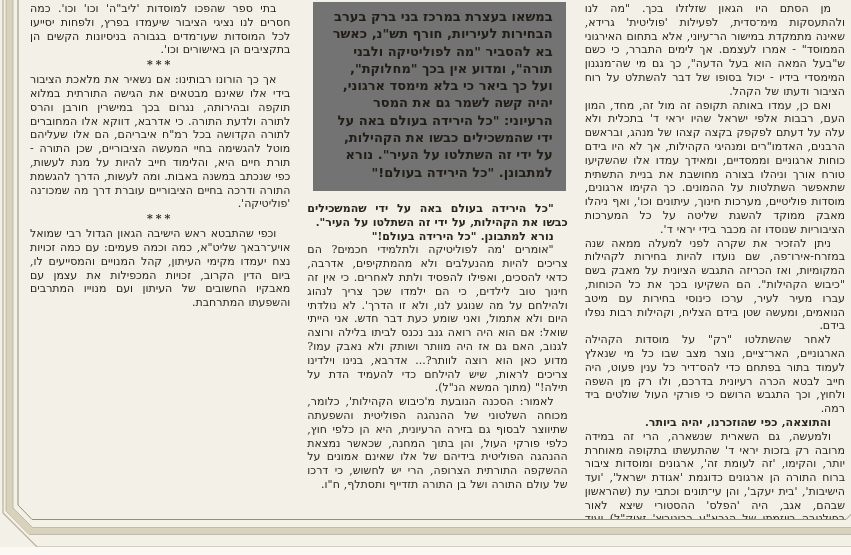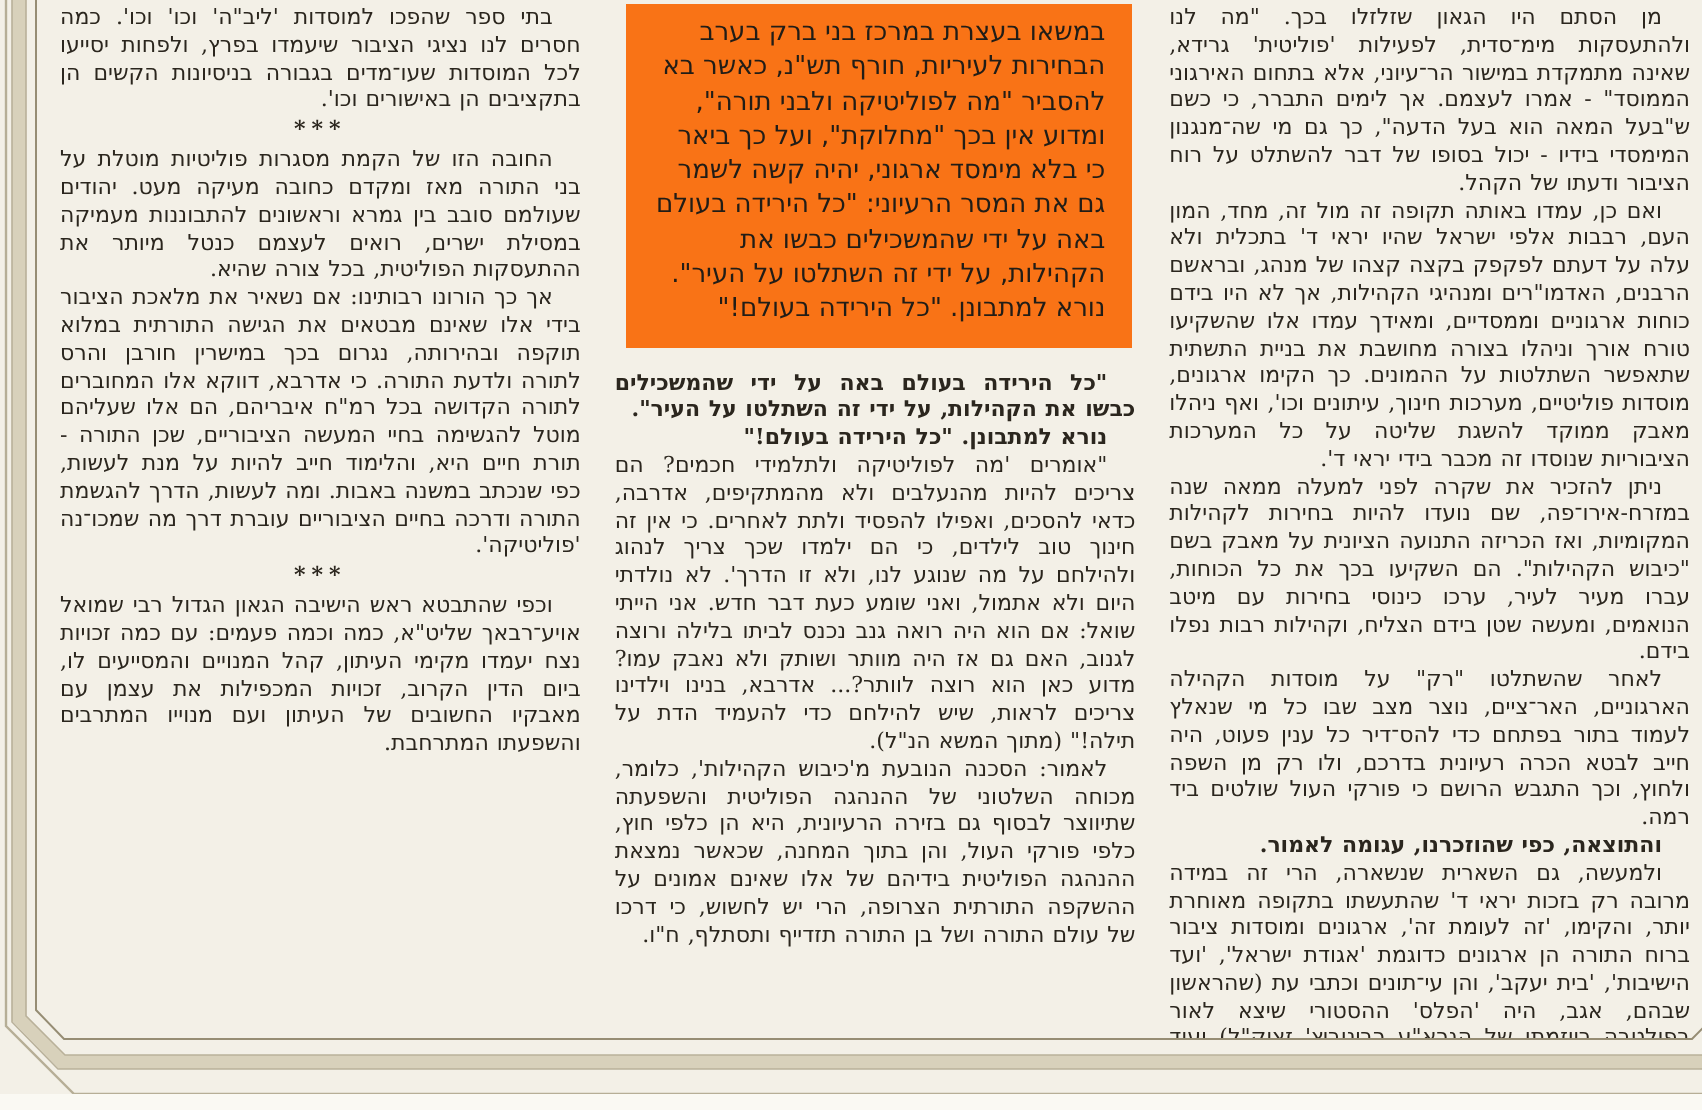--- a/index.html
+++ b/index.html
@@ -19,60 +19,59 @@
   .col p{
     margin:0;font-size:11px;line-height:13.8px;text-align:justify;
     text-indent:14px;word-spacing:0.5px;
   }
   .col p.bold{font-weight:bold;}
   .col p.sep{
     text-align:center;text-indent:0;letter-spacing:3px;font-weight:bold;
     line-height:14px;padding:1px 0;
   }
   .quote-box{
-    background:#f97316;
+    background:#737373;
     padding:6px 13px 10px 13px;margin:0 2px 11px 6px;
-    font-family:"DejaVu Sans",sans-serif;font-weight:normal;
+    font-family:"DejaVu Sans",sans-serif;font-weight:bold;
     font-size:13px;line-height:17.3px;color:#211d17;text-align:right;
   }
   .frame-svg{position:absolute;top:0;left:0;pointer-events:none;}
   .bottom-strip{
     position:absolute;left:0;bottom:0;width:851px;height:8px;background:#faf9f3;
   }
 </style>
 </head>
 <body>
 
 <div class="page">
 
   <div class="content">
 
     <div class="col">
       <p>מן הסתם היו הגאון שזלזלו בכך. "מה לנו ולהתעסקות מימ־סדית, לפעילות 'פוליטית' גרידא, שאינה מתמקדת במישור הר־עיוני, אלא בתחום האירגוני הממוסד" - אמרו לעצמם. אך לימים התברר, כי כשם ש"בעל המאה הוא בעל הדעה", כך גם מי שה־מנגנון המימסדי בידיו - יכול בסופו של דבר להשתלט על רוח הציבור ודעתו של הקהל.</p>
       <p>ואם כן, עמדו באותה תקופה זה מול זה, מחד, המון העם, רבבות אלפי ישראל שהיו יראי ד' בתכלית ולא עלה על דעתם לפקפק בקצה קצהו של מנהג, ובראשם הרבנים, האדמו"רים ומנהיגי הקהילות, אך לא היו בידם כוחות ארגוניים וממסדיים, ומאידך עמדו אלו שהשקיעו טורח אורך וניהלו בצורה מחושבת את בניית התשתית שתאפשר השתלטות על ההמונים. כך הקימו ארגונים, מוסדות פוליטיים, מערכות חינוך, עיתונים וכו', ואף ניהלו מאבק ממוקד להשגת שליטה על כל המערכות הציבוריות שנוסדו זה מכבר בידי יראי ד'.</p>
-      <p>ניתן להזכיר את שקרה לפני למעלה ממאה שנה במזרח-אירו־פה, שם נועדו להיות בחירות לקהילות המקומיות, ואז הכריזה התנועה הציונית על מאבק בשם "כיבוש הקהילות". הם השקיעו בכך את כל הכוחות, עברו מעיר לעיר, ערכו כינוסי בחירות עם מיטב הנואמים, ומעשה שטן בידם הצליח, וקהילות רבות נפלו בידם.</p>
+      <p>ניתן להזכיר את שקרה לפני למעלה ממאה שנה במזרח-אירו־פה, שם נועדו להיות בחירות לקהילות המקומיות, ואז הכריזה התגבש הציונית על מאבק בשם "כיבוש הקהילות". הם השקיעו בכך את כל הכוחות, עברו מעיר לעיר, ערכו כינוסי בחירות עם מיטב הנואמים, ומעשה שטן בידם הצליח, וקהילות רבות נפלו בידם.</p>
       <p>לאחר שהשתלטו "רק" על מוסדות הקהילה הארגוניים, האר־ציים, נוצר מצב שבו כל מי שנאלץ לעמוד בתור בפתחם כדי להס־דיר כל ענין פעוט, היה חייב לבטא הכרה רעיונית בדרכם, ולו רק מן השפה ולחוץ, וכך התגבש הרושם כי פורקי העול שולטים ביד רמה.</p>
-      <p class="bold">והתוצאה, כפי שהוזכרנו, עגומה לאמור.</p>
+      <p class="bold">והתוצאה, כפי שהוזכרנו, יהיה ביותר.</p>
       <p>ולמעשה, גם השארית שנשארה, הרי זה במידה מרובה רק בזכות יראי ד' שהתעשתו בתקופה מאוחרת יותר, והקימו, 'זה לעומת זה', ארגונים ומוסדות ציבור ברוח התורה הן ארגונים כדוגמת 'אגודת ישראל', 'ועד הישיבות', 'בית יעקב', והן עי־תונים וכתבי עת (שהראשון שבהם, אגב, היה 'הפלס' ההסטורי שיצא לאור בפולטבה ביוזמתו של הגרא"ע רבינוביץ' זצוק"ל) ועוד ועוד.</p>
 
     </div>
 
     <div class="col">
       <div class="quote-box">במשאו בעצרת במרכז בני ברק בערב הבחירות לעיריות, חורף תש"נ, כאשר בא להסביר "מה לפוליטיקה ולבני תורה", ומדוע אין בכך "מחלוקת", ועל כך ביאר כי בלא מימסד ארגוני, יהיה קשה לשמר גם את המסר הרעיוני: "כל הירידה בעולם באה על ידי שהמשכילים כבשו את הקהילות, על ידי זה השתלטו על העיר". נורא למתבונן. "כל הירידה בעולם!"</div>
       <p class="bold">"כל הירידה בעולם באה על ידי שהמשכילים כבשו את הקהילות, על ידי זה השתלטו על העיר".</p>
       <p class="bold">נורא למתבונן. "כל הירידה בעולם!"</p>
       <p>"אומרים 'מה לפוליטיקה ולתלמידי חכמים? הם צריכים להיות מהנעלבים ולא מהמתקיפים, אדרבה, כדאי להסכים, ואפילו להפסיד ולתת לאחרים. כי אין זה חינוך טוב לילדים, כי הם ילמדו שכך צריך לנהוג ולהילחם על מה שנוגע לנו, ולא זו הדרך'. לא נולדתי היום ולא אתמול, ואני שומע כעת דבר חדש. אני הייתי שואל: אם הוא היה רואה גנב נכנס לביתו בלילה ורוצה לגנוב, האם גם אז היה מוותר ושותק ולא נאבק עמו? מדוע כאן הוא רוצה לוותר?... אדרבא, בנינו וילדינו צריכים לראות, שיש להילחם כדי להעמיד הדת על תילה!" (מתוך המשא הנ"ל).</p>
       <p>לאמור: הסכנה הנובעת מ'כיבוש הקהילות', כלומר, מכוחה השלטוני של ההנהגה הפוליטית והשפעתה שתיווצר לבסוף גם בזירה הרעיונית, היא הן כלפי חוץ, כלפי פורקי העול, והן בתוך המחנה, שכאשר נמצאת ההנהגה הפוליטית בידיהם של אלו שאינם אמונים על ההשקפה התורתית הצרופה, הרי יש לחשוש, כי דרכו של עולם התורה ושל בן התורה תזדייף ותסתלף, ח"ו.</p>
 
     </div>
 
     <div class="col">
       <p>בתי ספר שהפכו למוסדות 'ליב"ה' וכו' וכו'. כמה חסרים לנו נציגי הציבור שיעמדו בפרץ, ולפחות יסייעו לכל המוסדות שעו־מדים בגבורה בניסיונות הקשים הן בתקציבים הן באישורים וכו'.</p>
       <p class="sep">***</p>
-      <p>החובה הזו של הקמת מסגרות פוליטיות מוטלת על בני התורה מאז ומקדם כחובה מעיקה מעט. יהודים שעולמם סובב בין גמרא וראשונים להתבוננות מעמיקה במסילת ישרים, רואים לעצמם כנטל מיותר את ההתעסקות הפוליטית, בכל צורה שהיא.</p>
       <p>אך כך הורונו רבותינו: אם נשאיר את מלאכת הציבור בידי אלו שאינם מבטאים את הגישה התורתית במלוא תוקפה ובהירותה, נגרום בכך במישרין חורבן והרס לתורה ולדעת התורה. כי אדרבא, דווקא אלו המחוברים לתורה הקדושה בכל רמ"ח איבריהם, הם אלו שעליהם מוטל להגשימה בחיי המעשה הציבוריים, שכן התורה - תורת חיים היא, והלימוד חייב להיות על מנת לעשות, כפי שנכתב במשנה באבות. ומה לעשות, הדרך להגשמת התורה ודרכה בחיים הציבוריים עוברת דרך מה שמכו־נה 'פוליטיקה'.</p>
       <p class="sep">***</p>
       <p>וכפי שהתבטא ראש הישיבה הגאון הגדול רבי שמואל אויע־רבאך שליט"א, כמה וכמה פעמים: עם כמה זכויות נצח יעמדו מקימי העיתון, קהל המנויים והמסייעים לו, ביום הדין הקרוב, זכויות המכפילות את עצמן עם מאבקיו החשובים של העיתון ועם מנוייו המתרבים והשפעתו המתרחבת.</p>
 
     </div>
 
   </div>
 
   <svg class="frame-svg" width="851" height="555" viewBox="0 0 851 555" aria-hidden="true">
 

